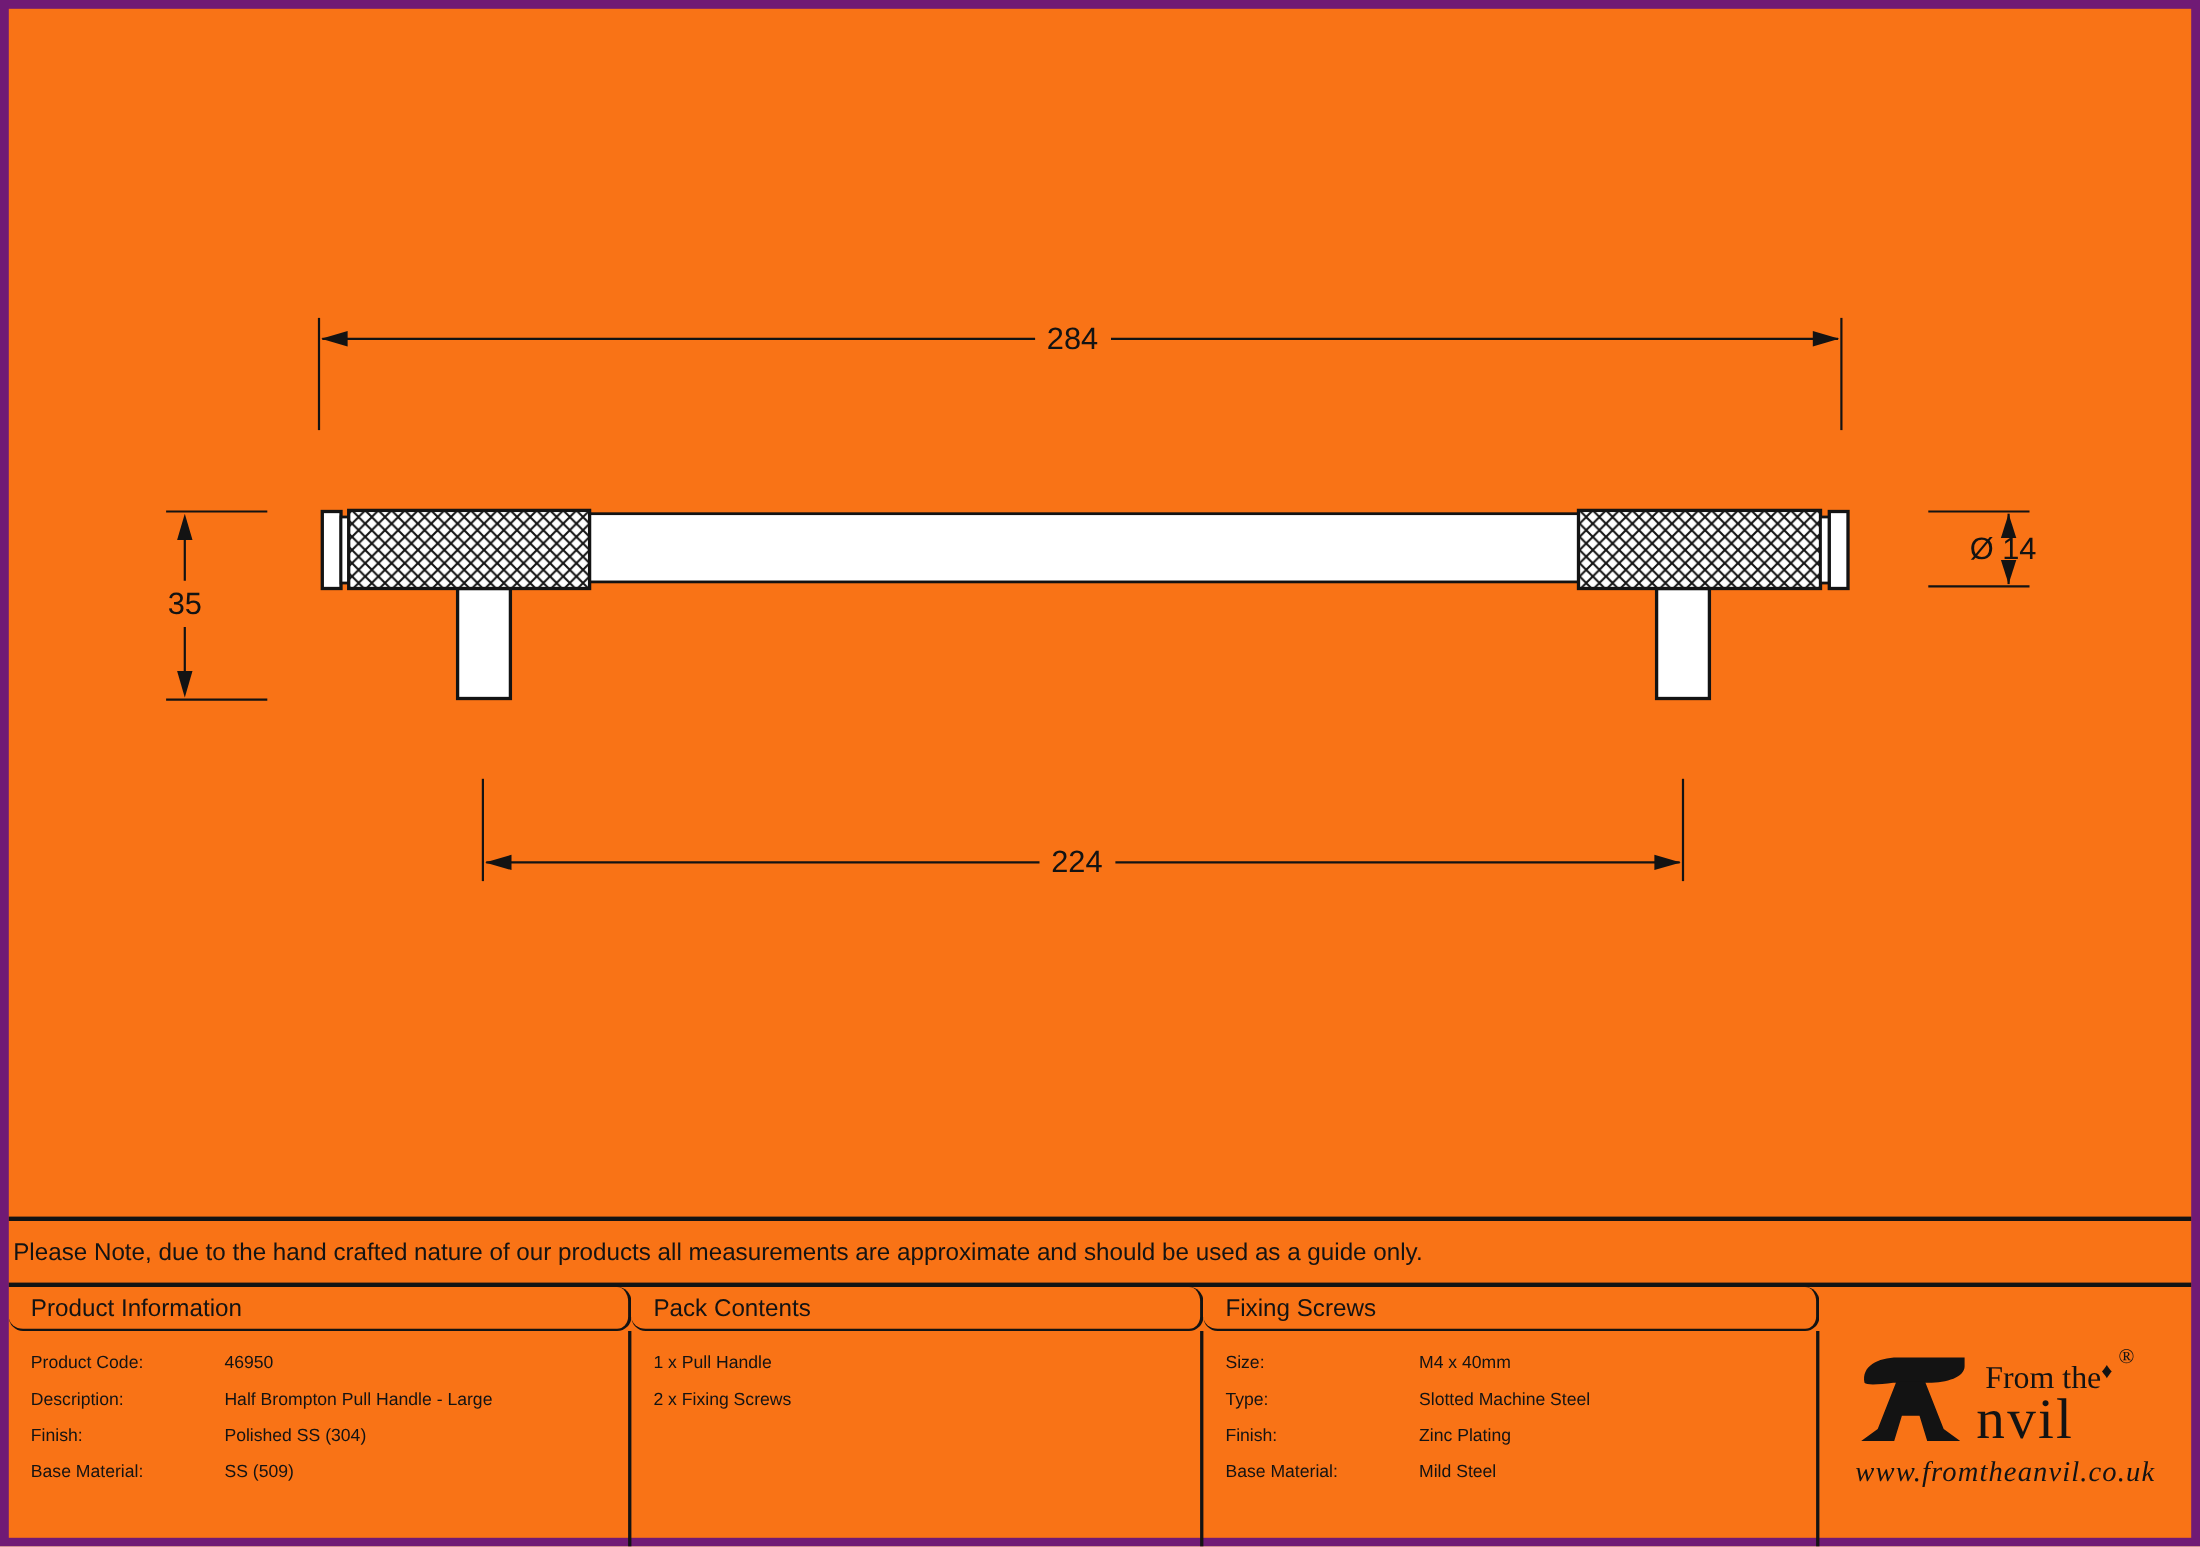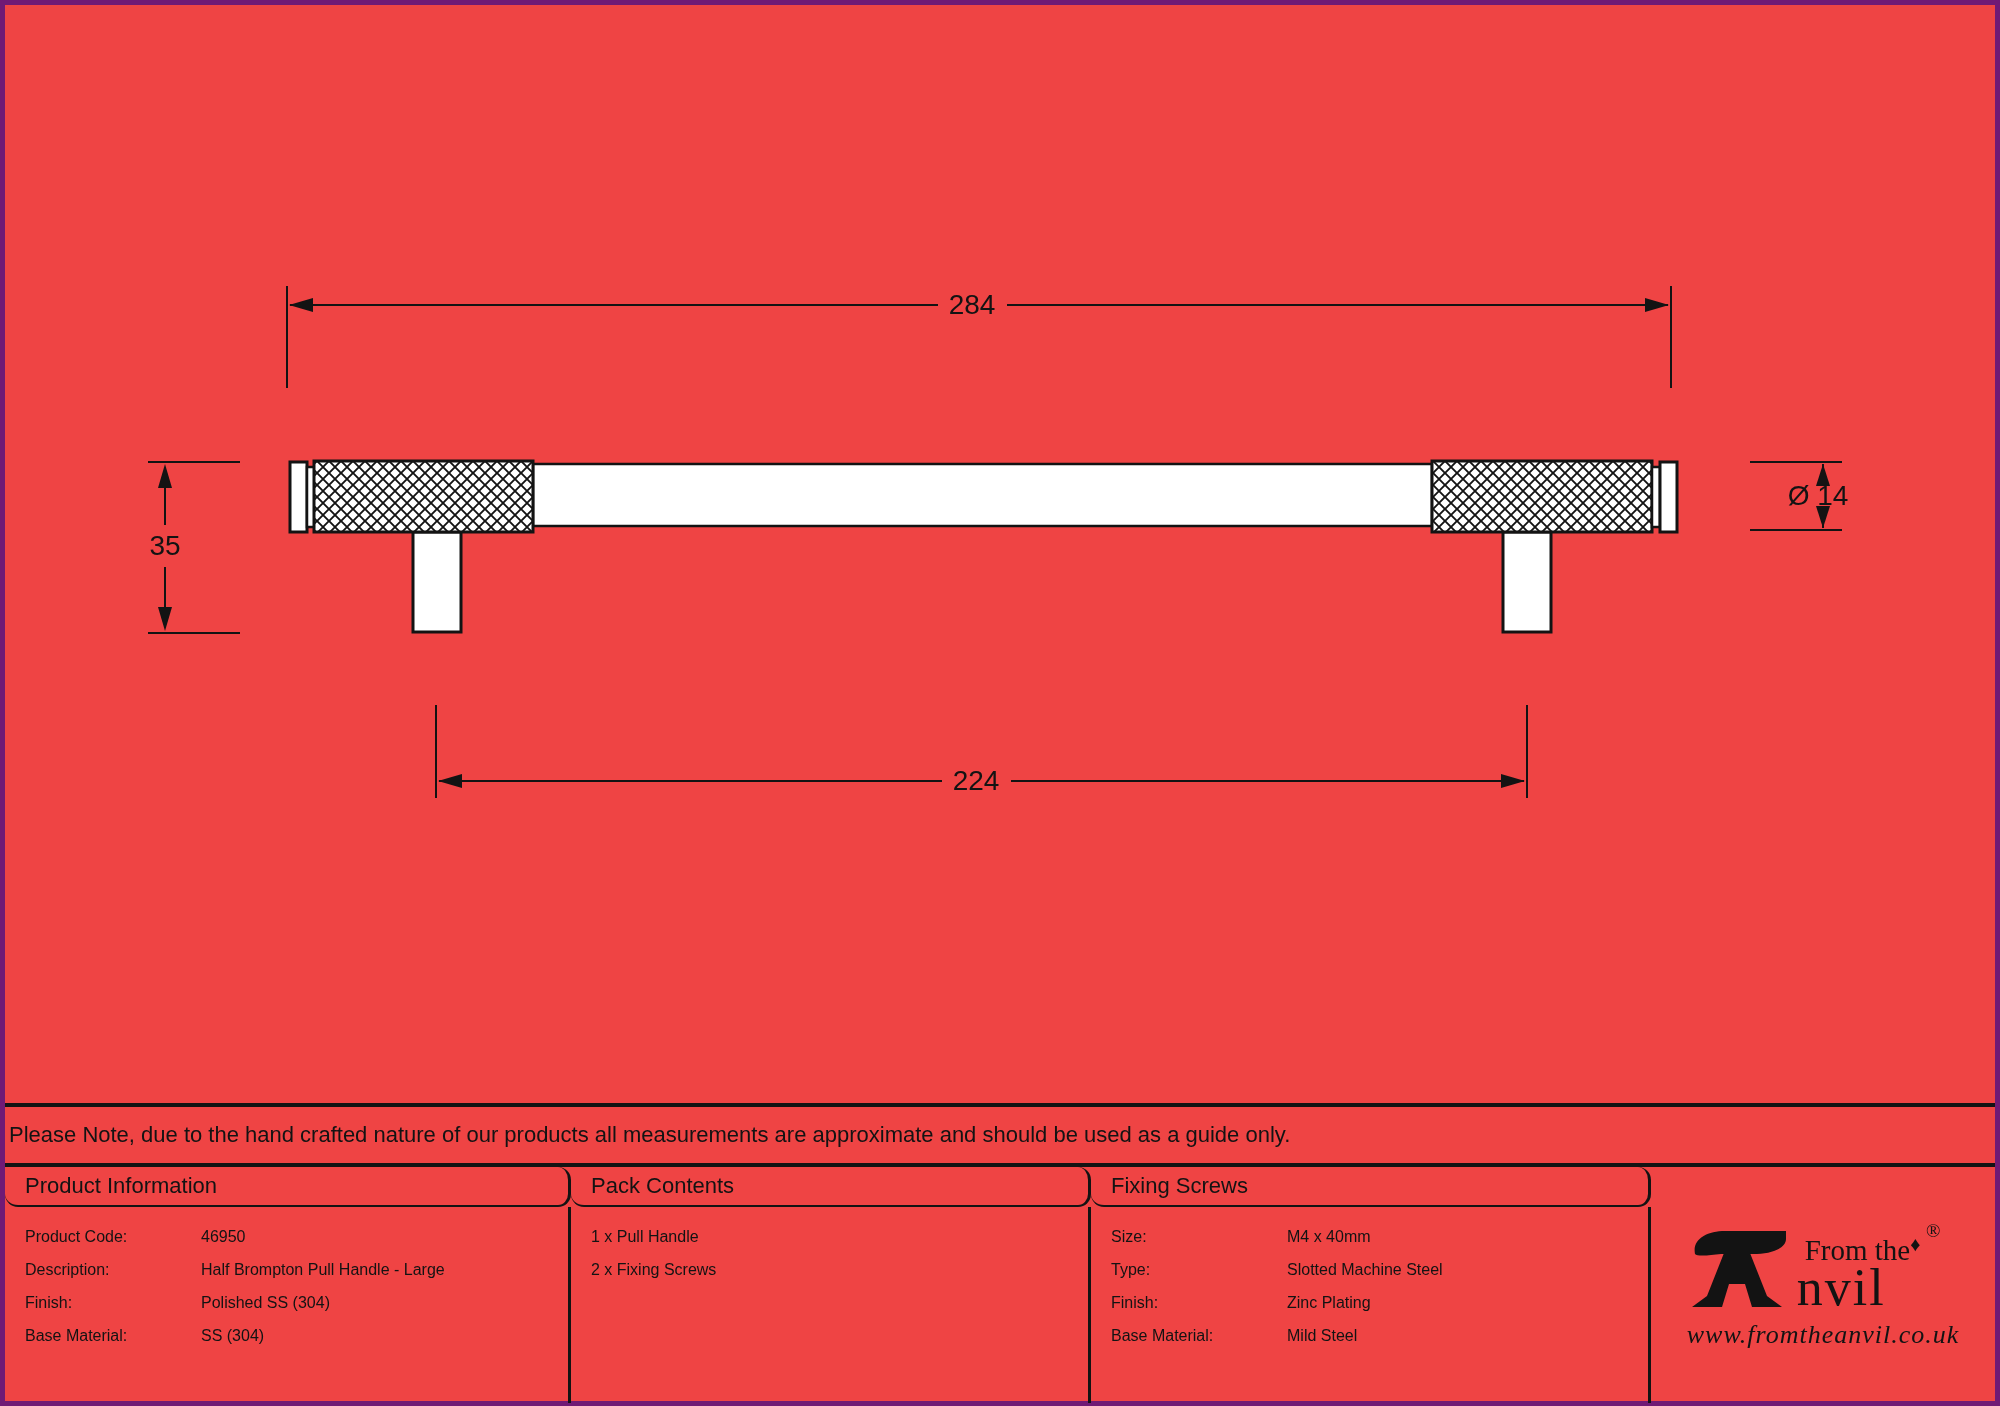--- a/index.html
+++ b/index.html
@@ -1,17 +1,17 @@
 <!DOCTYPE html>
 <html><head>
 <meta charset="utf-8">
 <style>
   html,body{margin:0;padding:0;background:#fff;}
   body{width:2000px;height:1406px;position:relative;font-family:"Liberation Sans",sans-serif;color:#131313;}
-  .page{position:absolute;inset:0;border:5px solid #701a75;box-sizing:border-box;background:#ef4444;}
+  .page{position:absolute;inset:0;border:8px solid #701a75;box-sizing:border-box;background:#f97316;}
   .drawing-area{height:1098px;border-bottom:4px solid #131313;position:relative;overflow:hidden;}
   .drawing-area svg{display:block;}
   .note-row{height:56px;border-bottom:4px solid #131313;display:flex;align-items:center;
             padding-left:4px;font-size:22px;}
   .info-table{display:grid;grid-template-columns:566px 520px 560px 1fr;grid-template-rows:40px 1fr;height:236px;}
   .hcell{border-right:3px solid #131313;border-bottom:2px solid #131313;display:flex;align-items:center;
          padding-left:20px;font-size:22px;box-sizing:border-box;border-radius:13px;}
   .dcell{border-right:3px solid #131313;padding:13px 0 0 20px;font-size:16px;box-sizing:border-box;}
   .kv{display:grid;grid-template-columns:176px auto;line-height:33px;}
   .pc-item{line-height:33px;}
@@ -138,21 +138,21 @@
       <div class="kv">
         <span>Description:</span>
         <span>Half Brompton Pull Handle - Large</span>
       </div>
       <div class="kv">
         <span>Finish:</span>
         <span>Polished SS (304)</span>
       </div>
       <div class="kv">
         <span>Base Material:</span>
-        <span>SS (304)</span>
+        <span>SS (509)</span>
       </div>
     </div>
 
     <div class="dcell">
       <div class="pc-item">1 x Pull Handle</div>
       <div class="pc-item">2 x Fixing Screws</div>
     </div>
 
     <div class="dcell">
       <div class="kv">

